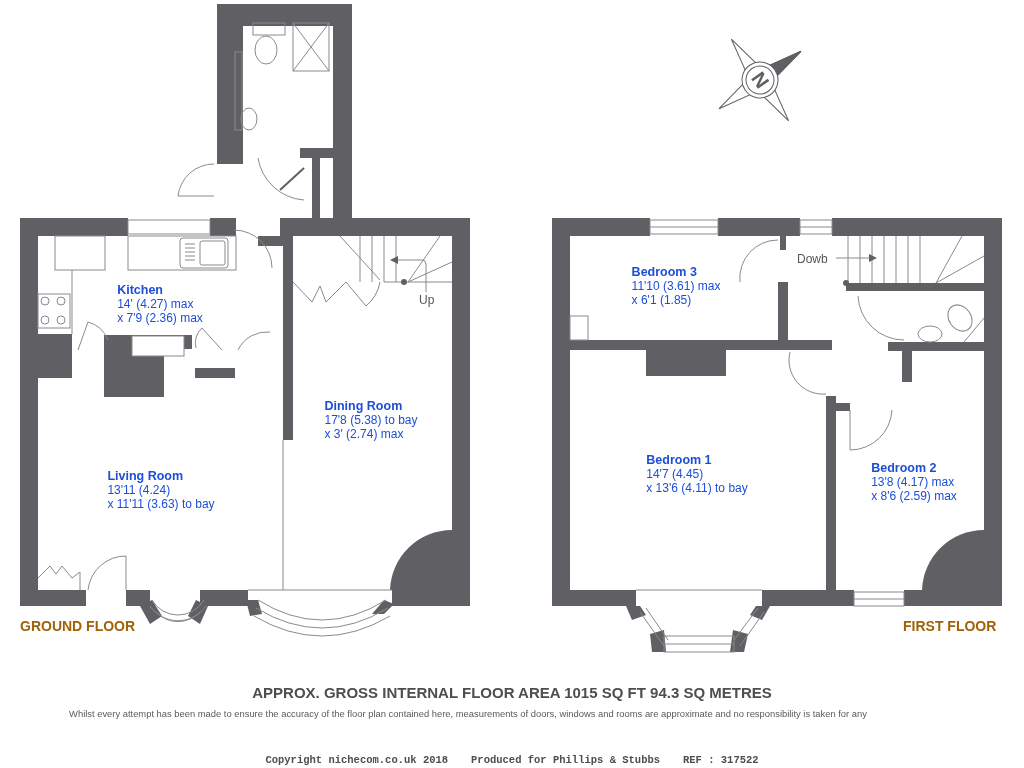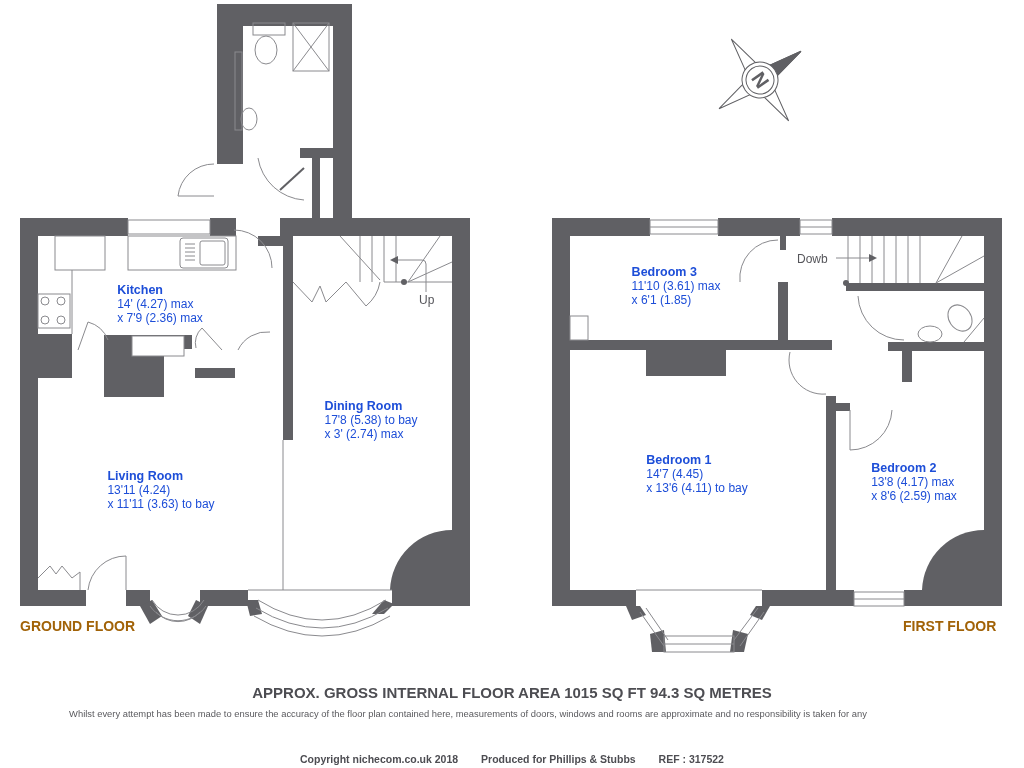--- a/index.html
+++ b/index.html
@@ -6,21 +6,21 @@
   body { width:1024px; height:768px; position:relative; overflow:hidden; font-family:"Liberation Sans", sans-serif; color:#555559; }
   svg.plan { position:absolute; left:0; top:0; }
   .lbl { position:absolute; text-align:left; font-size:12px; line-height:14px; color:#1d4ed8; white-space:nowrap; transform:translateX(-50%); }
   .lbl .t { font-weight:bold; display:block; font-size:12.5px; }
   .lbl .d { display:block; }
   .floor { position:absolute; font-weight:bold; font-size:14px; color:#a16207; }
   .small { position:absolute; font-size:12px; color:#55555a; }
   .area { position:absolute; left:0; width:1024px; top:684px; text-align:center; font-weight:bold; font-size:15px; color:#4d4d52; }
   .disc { position:absolute; left:0; width:936px; top:708px; text-align:center; font-size:9.4px; line-height:11.5px; color:#5a5a5e; }
   .copy { position:absolute; left:0; width:1024px; top:753px; text-align:center; font-weight:bold; font-size:10.5px; color:#4d4d52; }
-  .copy span { margin:16px 10px; }
+  .copy span { margin:16px 10px;font-family:Liberation Mono, monospace; }
 </style>
 </head>
 <body>
 
 <svg class="plan" width="1024" height="768" viewBox="0 0 1024 768">
   <g fill="#606064" stroke="none">
 
     <rect x="217" y="4" width="135" height="22"></rect>
     <rect x="217" y="4" width="26" height="160"></rect>
     <rect x="333" y="4" width="19" height="216"></rect>

